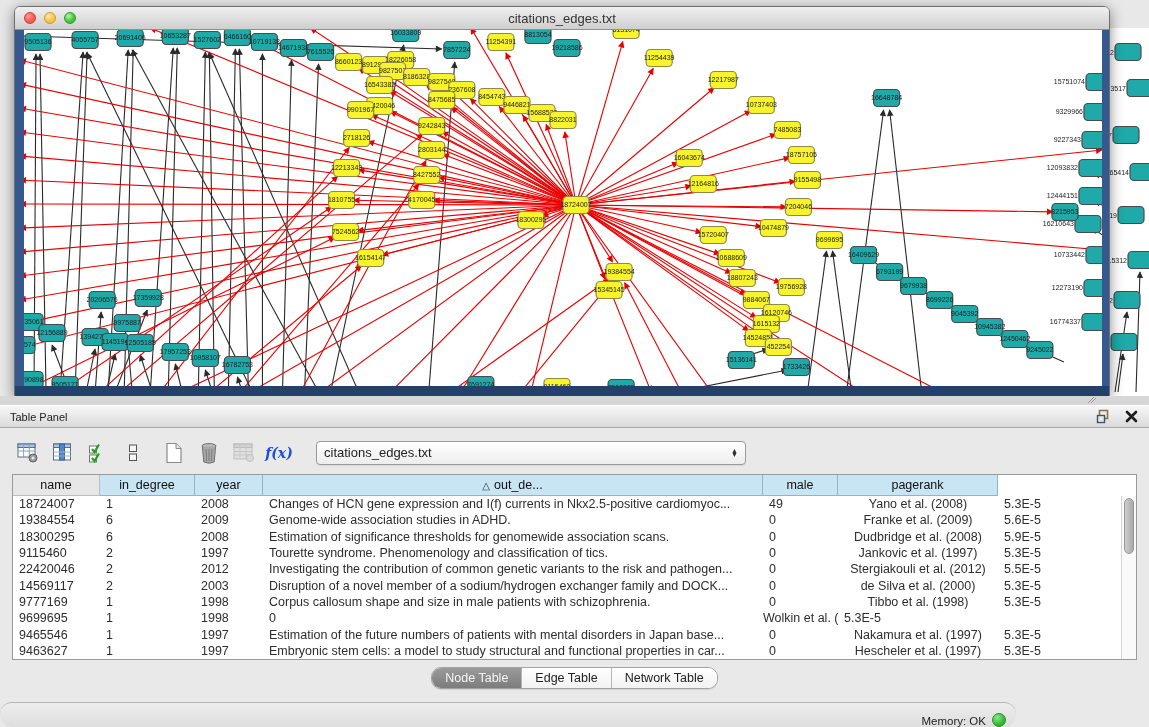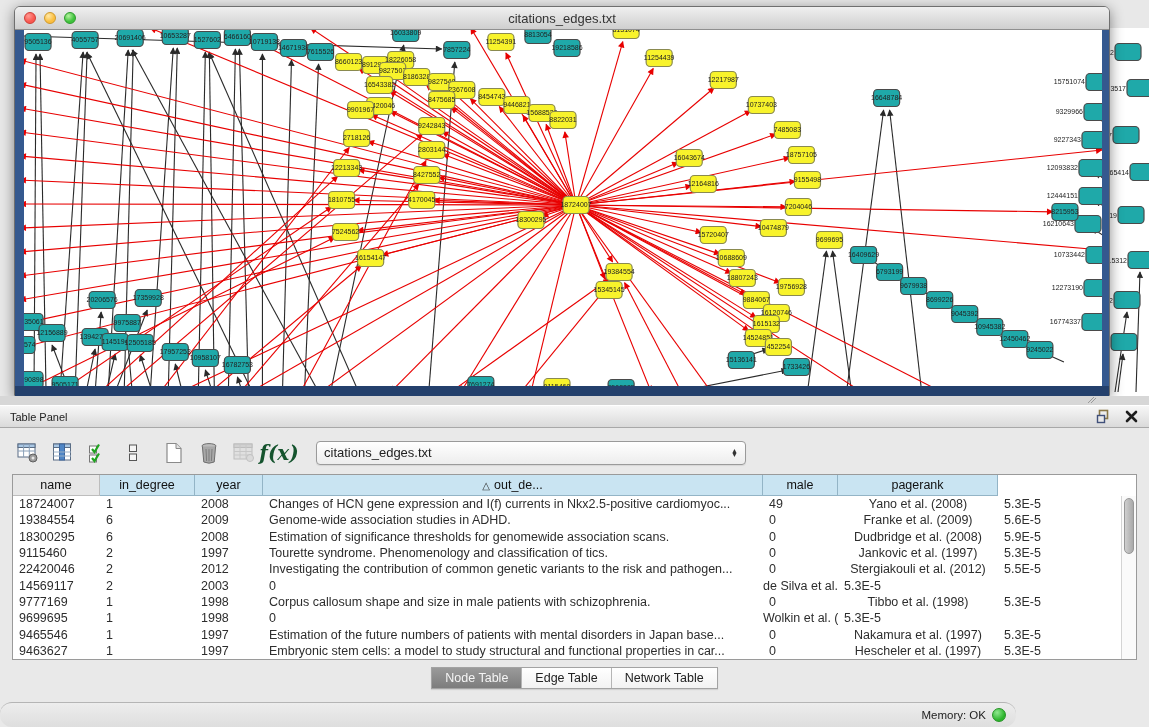--- a/index.html
+++ b/index.html
@@ -33,21 +33,21 @@
   
   .table-panel { position:absolute; left:0; top:405px; width:1149px; height:322px; background:#e9e9e9; }
   .tp-titlebar { height:23px; background:linear-gradient(#f7f7f7,#dadada); border-top:1px solid #fff;
     border-bottom:1px solid #a8a8a8; display:flex; align-items:center; padding:0 10px; }
   .tp-title { font-size:11px; color:#222; }
   .tp-title-icons { margin-left:auto; display:flex; align-items:center; gap:12px; }
   .tp-icon-btn { width:16px; height:16px; display:flex; align-items:center; justify-content:center; cursor:default; }
 
   .toolbar { display:flex; align-items:center; padding:9px 0 4px 16px; gap:11px; height:44px; }
   .tb-btn { width:24px; height:24px; display:flex; align-items:center; justify-content:center; }
-  .fx { font-family:"DejaVu Serif", serif; font-style:italic; font-weight:bold; font-size:20px; color:#14532d; }
+  .fx { font-family:"DejaVu Serif", serif; font-style:italic; font-weight:bold; font-size:14px; color:#1d4ed8; }
   .selector { margin-left:14px; width:430px; height:24px; border:1px solid #9a9a9a; border-radius:4px;
     background:linear-gradient(#ffffff,#ededed); display:flex; align-items:center; padding:0 7px; font-size:13px; color:#222;
     box-shadow:0 1px 1px rgba(0,0,0,.08); }
   .selector .sel-label { flex:1; }
   .sel-arrows { display:flex; flex-direction:column; align-items:center; line-height:4px; }
   .sel-arrows span { font-size:7px; color:#333; }
 
   .tablebox { margin:2px 12px 0 12px; height:186px; border:1px solid #9a9a9a; background:#fff; position:relative; overflow:hidden; }
   .thead { display:grid; grid-template-columns:87px 95px 68px 500px 75px 160px 1fr; height:21px;
     font-size:12.5px; color:#111; }
@@ -58,29 +58,29 @@
   .tbody { position:absolute; top:21px; left:0; right:15px; bottom:0; overflow:hidden; }
   .trow { display:grid; grid-template-columns:87px 95px 68px 500px 75px 160px 1fr; height:16.3px;
     font-size:12.5px; color:#2d2d2d; align-items:center; }
   .tcell { white-space:nowrap; overflow:hidden; padding-left:6px; }
   .tcell.center { text-align:center; padding-left:0; }
   .vscroll { position:absolute; top:21px; right:0; bottom:0; width:15px; background:#fafafa; border-left:1px solid #d4d4d4; }
   .vthumb { position:absolute; top:2px; left:2px; width:10px; height:56px; border-radius:5px;
     background:linear-gradient(90deg,#cfcfcf,#a9a9a9); border:1px solid #979797; }
 
   .tabs-row { display:flex; justify-content:center; margin-top:7px; }
-  .tabs { display:flex; border:1px solid #a3a3a3; border-radius:0; overflow:hidden; background:#fff;
+  .tabs { display:flex; border:1px solid #a3a3a3; border-radius:10px; overflow:hidden; background:#fff;
     box-shadow:0 1px 1px rgba(0,0,0,.1); }
   .seg { padding:3px 13px; font-size:12.5px; color:#222; background:linear-gradient(#ffffff,#f2f2f2); }
   .seg + .seg { border-left:1px solid #b5b5b5; }
   .seg.selected { background:linear-gradient(#9a9a9a,#7c7c7c); color:#f5f5f5; }
 
   .statusbar { position:absolute; left:0; bottom:0; width:1016px; height:25px;
     background:linear-gradient(#ededed,#dedede); border-top:1px solid #b5b5b5;
-    display:flex; align-items:center; justify-content:flex-end; padding-right:10px; gap:6px;border-radius:12px; }
+    display:flex; align-items:flex-end; justify-content:flex-end; padding-right:10px; gap:6px;border-radius:12px; }
   .mem-label { font-size:11.5px; color:#222; }
   .mem-dot { width:14px; height:14px; border-radius:50%;
     background:radial-gradient(circle at 35% 30%, #8fe88f, #2db52d 65%); border:1px solid #259325; }
 </style>
 </head>
 <body>
 
 <div class="top-region">
   <div class="bg-strip">
     <svg viewBox="1107 28 42 368" preserveAspectRatio="none" id="bg-svg">
@@ -853,20 +853,21 @@
           <span class="tcell">2012</span>
           <span class="tcell">Investigating the contribution of common genetic variants to the risk and pathogen...</span>
           <span class="tcell">0</span>
           <span class="tcell center">Stergiakouli et al. (2012)</span>
           <span class="tcell">5.5E-5</span>
         </div>
         <div class="trow">
           <span class="tcell">14569117</span>
           <span class="tcell">2</span>
           <span class="tcell">2003</span>
+          <span class="tcell">Disruption of a novel member of a sodium/hydrogen exchanger family and DOCK...</span>
           <span class="tcell">0</span>
           <span class="tcell center">de Silva et al. (2000)</span>
           <span class="tcell">5.3E-5</span>
         </div>
         <div class="trow">
           <span class="tcell">9777169</span>
           <span class="tcell">1</span>
           <span class="tcell">1998</span>
           <span class="tcell">Corpus callosum shape and size in male patients with schizophrenia.</span>
           <span class="tcell">0</span>

